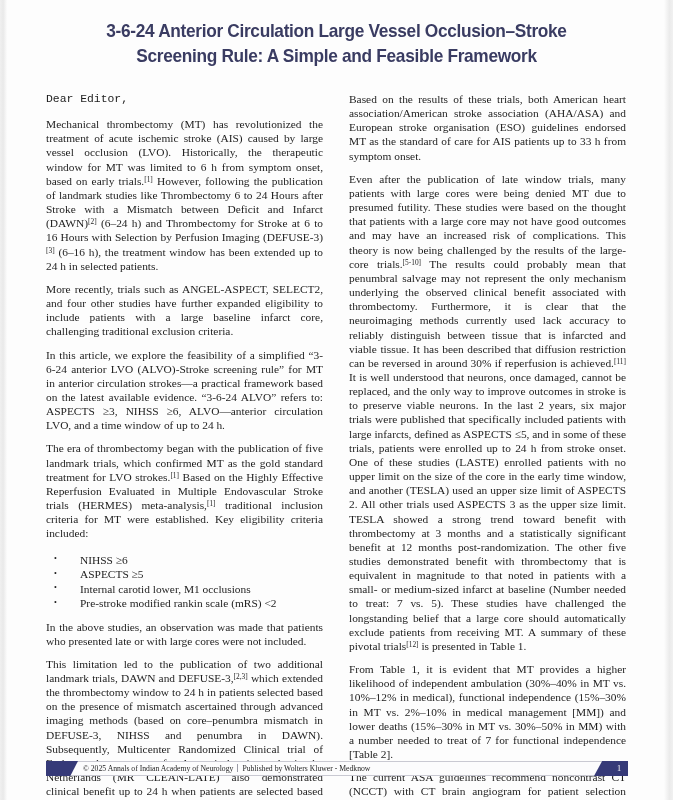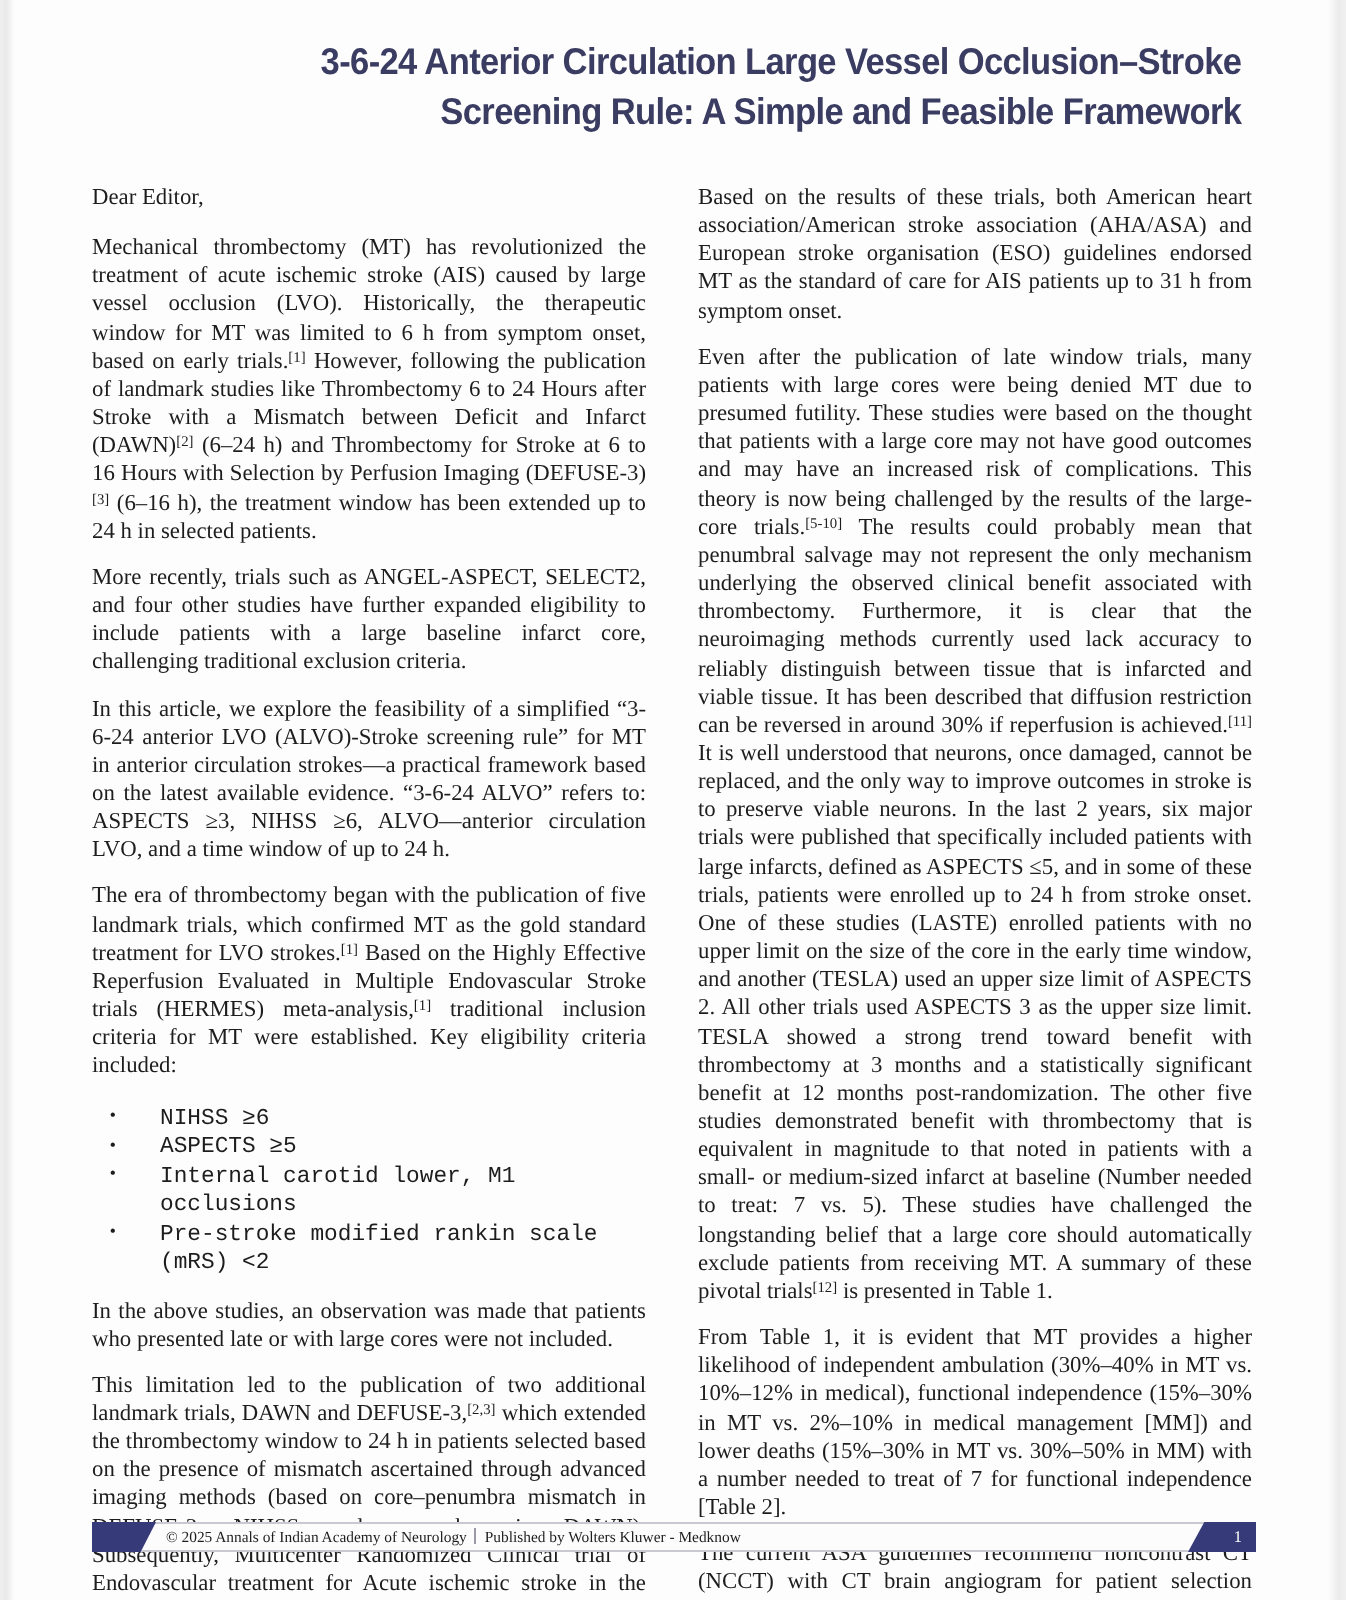--- a/index.html
+++ b/index.html
@@ -31,24 +31,24 @@
   }
   .edge-right {
     position: absolute;
     right: 0; top: 0;
     width: 9px; height: 800px;
     background: linear-gradient(to left, #f1f1f1 0%, #ebebeb 40%, #fdfdfd 100%);
   }
 
   .title-wrap {
     position: absolute;
-    left: 60px;
+    left: 46px;
     top: 18px;
     width: 581px;
-    text-align: right;
+    text-align: center;
   }
   .doc-title {
     margin: 0;
     color: #3a3c62;
     font-family: "Liberation Sans", "DejaVu Sans", sans-serif;
     font-weight: bold;
     font-size: 18.6px;
     line-height: 25px;
     letter-spacing: -0.35px;
     transform: scaleX(0.93);
@@ -74,31 +74,31 @@
     text-justify: inter-word;
     color: #1d1d1d;
     hyphens: none;
   }
   .col p.tight {
     margin-bottom: 12px;
   }
   .salutation {
     margin-bottom: 11px !important;
     text-align: center;
+    font-family: Liberation Mono, monospace;
   }
   sup {
     font-size: 7.4px;
     vertical-align: 0.42em;
     line-height: 0;
   }
   ul.criteria {
     list-style: none;
     margin: 0 0 9px 0;
     padding: 0;
-    font-family: Liberation Mono, monospace;
   }
   ul.criteria li {
     font-size: 11.4px;
     line-height: 14.5px;
     color: #1d1d1d;
     padding-left: 34px;
     position: relative;
   }
   ul.criteria li::before {
     content: "\2022";
@@ -202,21 +202,21 @@
       </ul>
 
       <p>In the above studies, an observation was made that patients who presented late or with large cores were not included.</p>
 
       <p><span>This limitation led to the publication of two additional landmark trials, DAWN and DEFUSE-3,</span><sup>[2,3]</sup><span> which extended the thrombectomy window to 24 h in patients selected based on the presence of mismatch ascertained through advanced imaging methods (based on core–penumbra mismatch in DEFUSE-3, NIHSS and penumbra in DAWN). Subsequently, Multicenter Randomized Clinical trial of Endovascular treatment for Acute ischemic stroke in the Netherlands (MR CLEAN-LATE) also demonstrated clinical benefit up to 24 h when patients are selected based on computed tomography (CT) and Computed tomography angiogram (CTA) collaterals,</span></p>
 
     </div>
 
     <div class="col">
 
-      <p>Based on the results of these trials, both American heart association/American stroke association (AHA/ASA) and European stroke organisation (ESO) guidelines endorsed MT as the standard of care for AIS patients up to 31 h from symptom onset.</p>
+      <p>Based on the results of these trials, both American heart association/American stroke association (AHA/ASA) and European stroke organisation (ESO) guidelines endorsed MT as the standard of care for AIS patients up to 33 h from symptom onset.</p>
 
       <p><span>Even after the publication of late window trials, many patients with large cores were being denied MT due to presumed futility. These studies were based on the thought that patients with a large core may not have good outcomes and may have an increased risk of complications. This theory is now being challenged by the results of the large-core trials.</span><sup>[5-10]</sup><span> The results could probably mean that penumbral salvage may not represent the only mechanism underlying the observed clinical benefit associated with thrombectomy. Furthermore, it is clear that the neuroimaging methods currently used lack accuracy to reliably distinguish between tissue that is infarcted and viable tissue. It has been described that diffusion restriction can be reversed in around 30% if reperfusion is achieved.</span><sup>[11]</sup><span> It is well understood that neurons, once damaged, cannot be replaced, and the only way to improve outcomes in stroke is to preserve viable neurons. In the last 2 years, six major trials were published that specifically included patients with large infarcts, defined as ASPECTS ≤5, and in some of these trials, patients were enrolled up to 24 h from stroke onset. One of these studies (LASTE) enrolled patients with no upper limit on the size of the core in the early time window, and another (TESLA) used an upper size limit of ASPECTS 2. All other trials used ASPECTS 3 as the upper size limit. TESLA showed a strong trend toward benefit with thrombectomy at 3 months and a statistically significant benefit at 12 months post-randomization. The other five studies demonstrated benefit with thrombectomy that is equivalent in magnitude to that noted in patients with a small- or medium-sized infarct at baseline (Number needed to treat: 7 vs. 5). These studies have challenged the longstanding belief that a large core should automatically exclude patients from receiving MT. A summary of these pivotal trials</span><sup>[12]</sup><span> is presented in Table 1.</span></p>
 
       <p>From Table 1, it is evident that MT provides a higher likelihood of independent ambulation (30%–40% in MT vs. 10%–12% in medical), functional independence (15%–30% in MT vs. 2%–10% in medical management [MM]) and lower deaths (15%–30% in MT vs. 30%–50% in MM) with a number needed to treat of 7 for functional independence [Table 2].</p>
 
       <p>The current ASA guidelines recommend noncontrast CT (NCCT) with CT brain angiogram for patient selection within the 6-h window. However, for patients beyond this window, the guidelines advocate advanced imaging modalities (CT/ magnetic resonance perfusion). Unfortunately, perfusion</p>
 
     </div>
 
   </div>

